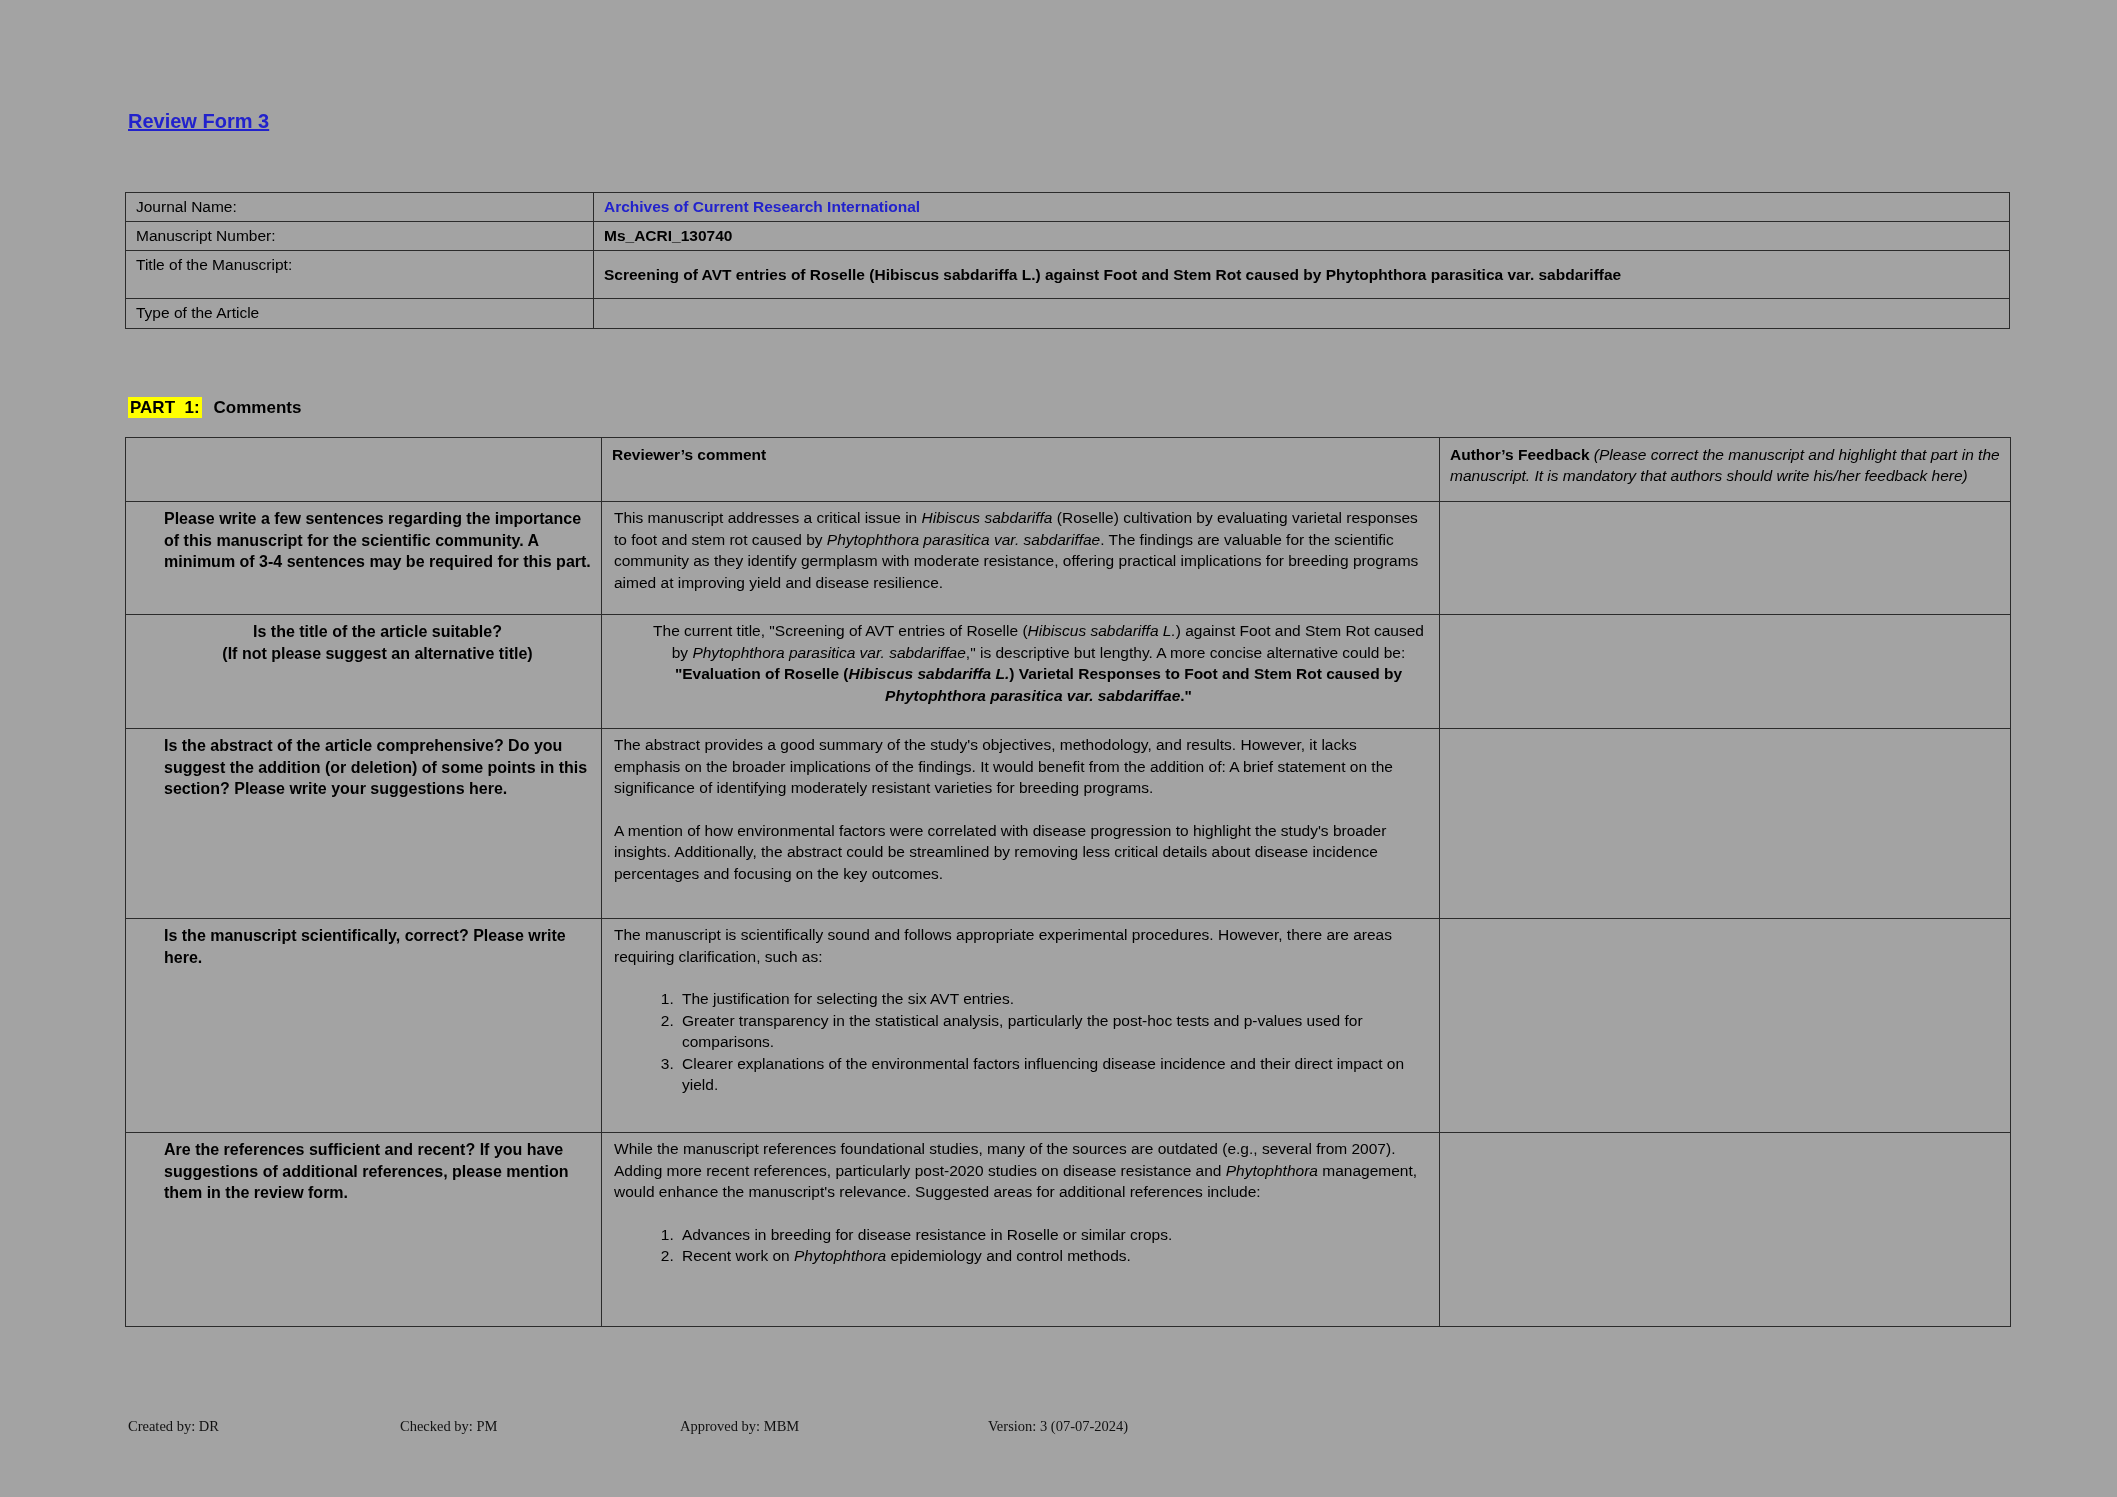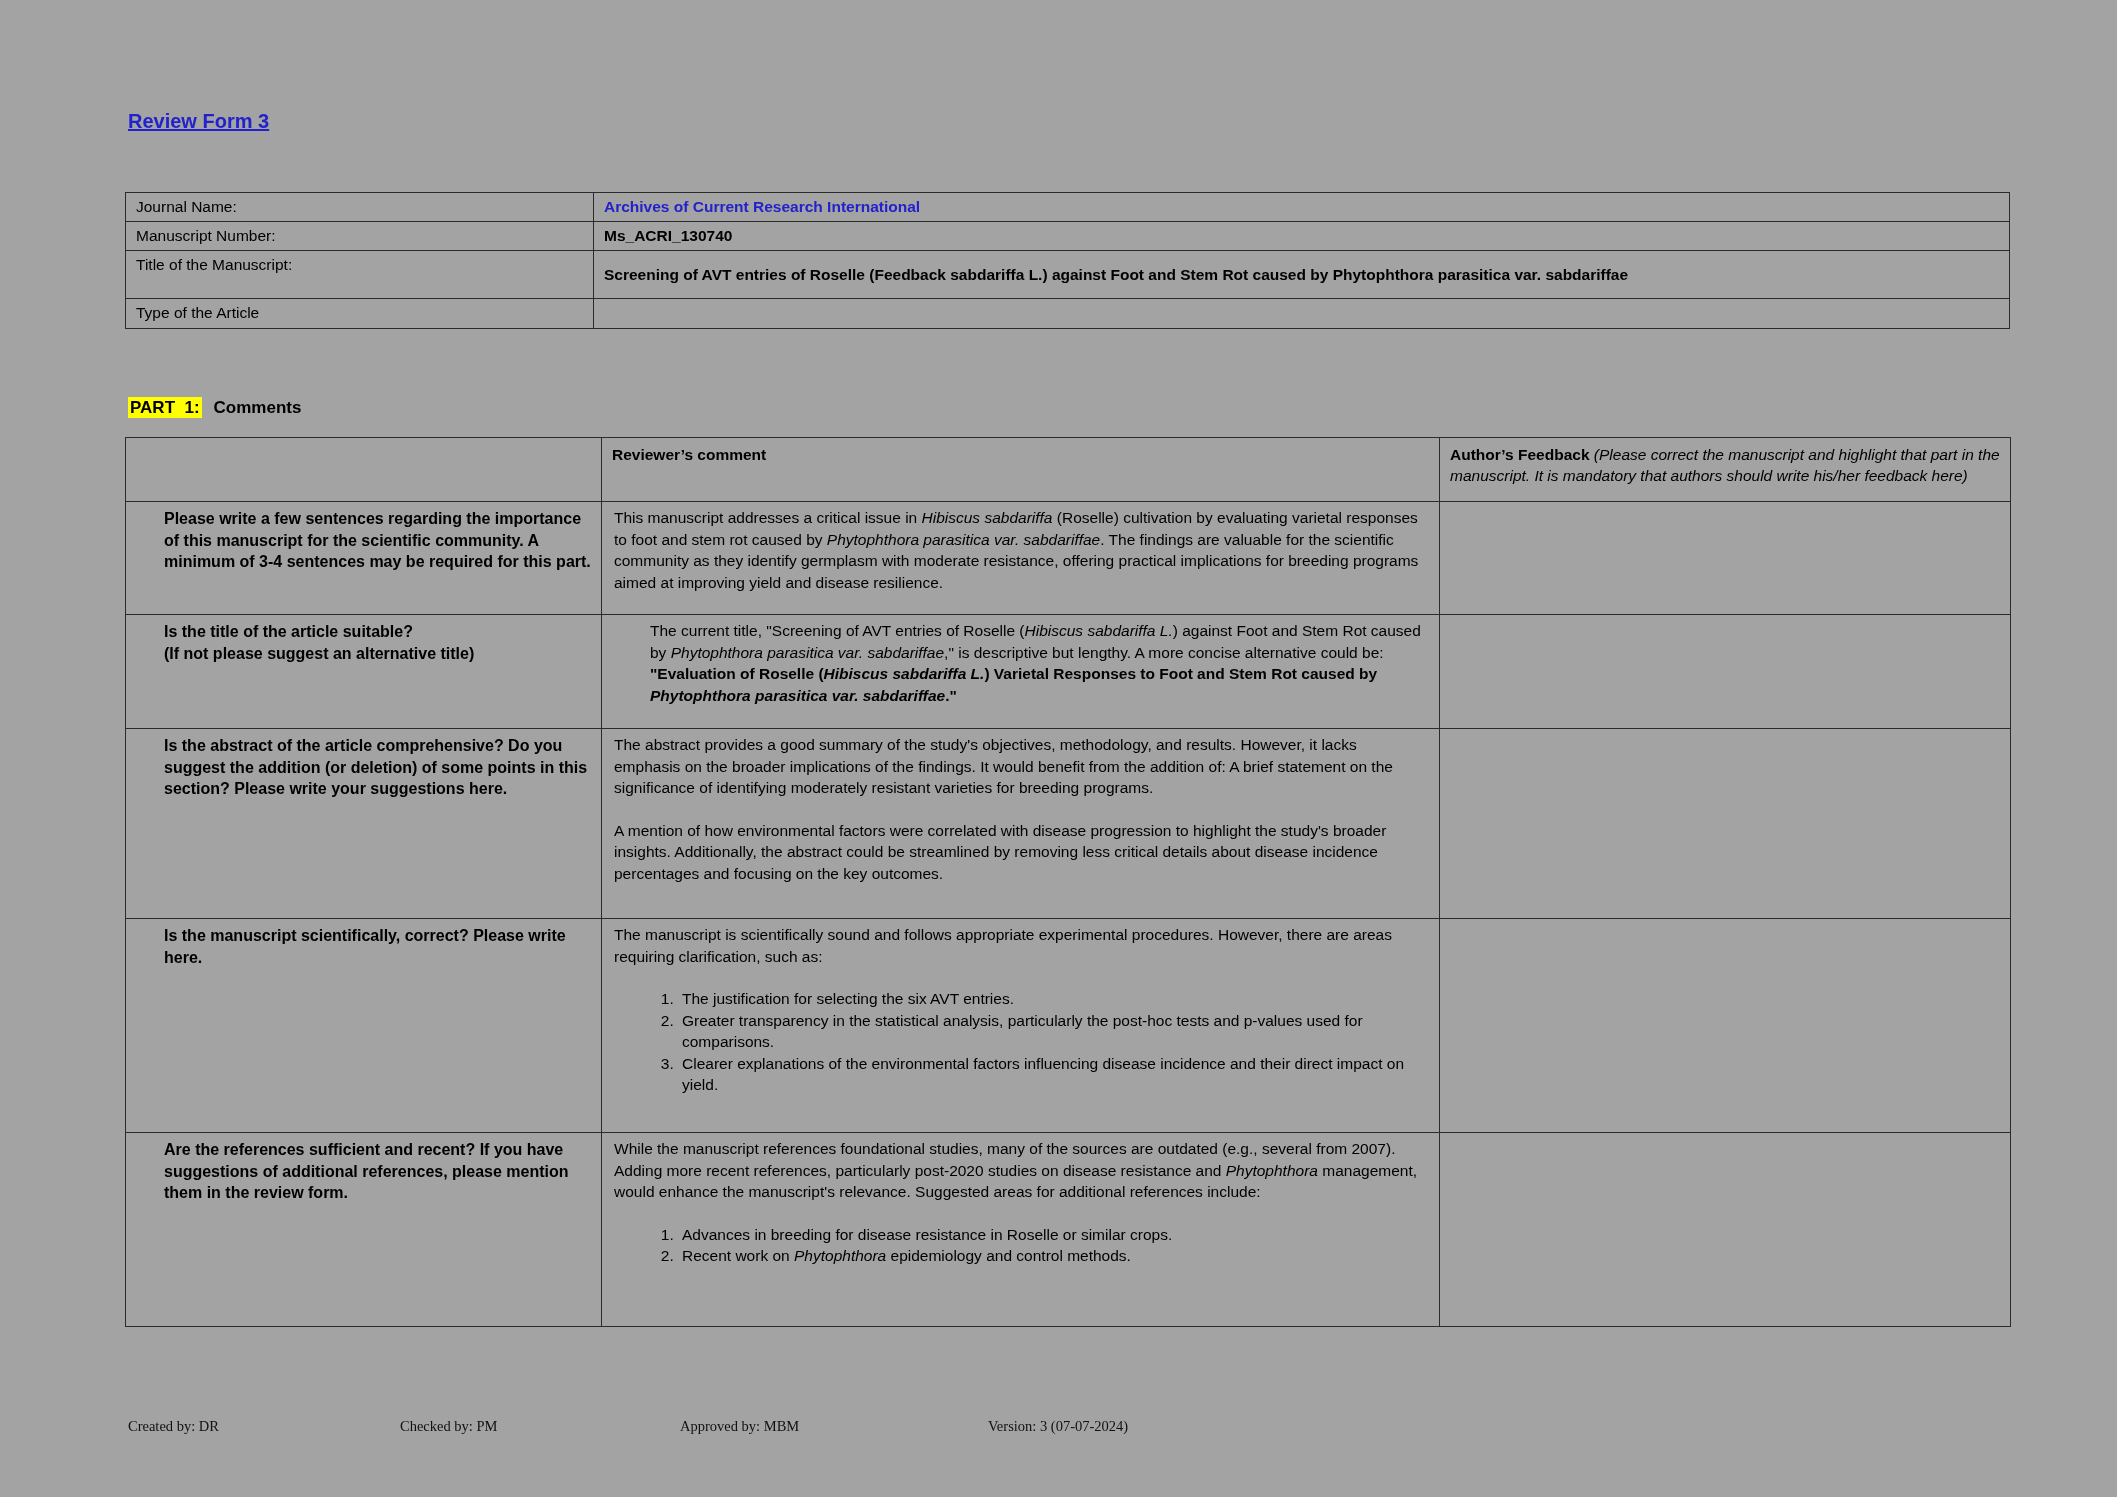--- a/index.html
+++ b/index.html
@@ -60,21 +60,21 @@
 
   .comments-table{
     position:absolute;left:125px;top:437px;width:1885px;
   }
   .comments-table .col-q{width:476px;}
   .comments-table .col-c{width:838px;}
   .comments-table .col-f{width:571px;}
 
   .comments-table tr.hdr{height:64px;}
   .comments-table tr.row1{height:113px;}
-  .comments-table tr.row2{height:114px;}
+  .comments-table tr.row2{height:114px;text-align:center;}
   .comments-table tr.row3{height:190px;}
   .comments-table tr.row4{height:214px;}
   .comments-table tr.row5{height:194px;}
 
   .hdr-cell{
     font-size:15.5px;line-height:21px;
     padding:6px 10px;
   }
   .hdr-cell .bd{font-weight:bold;}
 
@@ -117,21 +117,21 @@
         <tr class="r-journal">
       <td class="col-label">Journal Name:</td>
       <td class="value blue">Archives of Current Research International</td>
     </tr>
     <tr class="r-number">
       <td class="col-label">Manuscript Number:</td>
       <td class="value">Ms_ACRI_130740</td>
     </tr>
     <tr class="r-title">
       <td class="col-label">Title of the Manuscript:</td>
-      <td class="value v-mid">Screening of AVT entries of Roselle (Feedback sabdariffa L.) against Foot and Stem Rot caused by Phytophthora parasitica var. sabdariffae</td>
+      <td class="value v-mid">Screening of AVT entries of Roselle (Hibiscus sabdariffa L.) against Foot and Stem Rot caused by Phytophthora parasitica var. sabdariffae</td>
     </tr>
     <tr class="r-type">
       <td class="col-label">Type of the Article</td>
       <td class="value"></td>
     </tr>
   </tbody>
     </table>
 
   <p class="part-header">
     <span class="hl">PART  1:</span><span class="rest">Comments</span>

